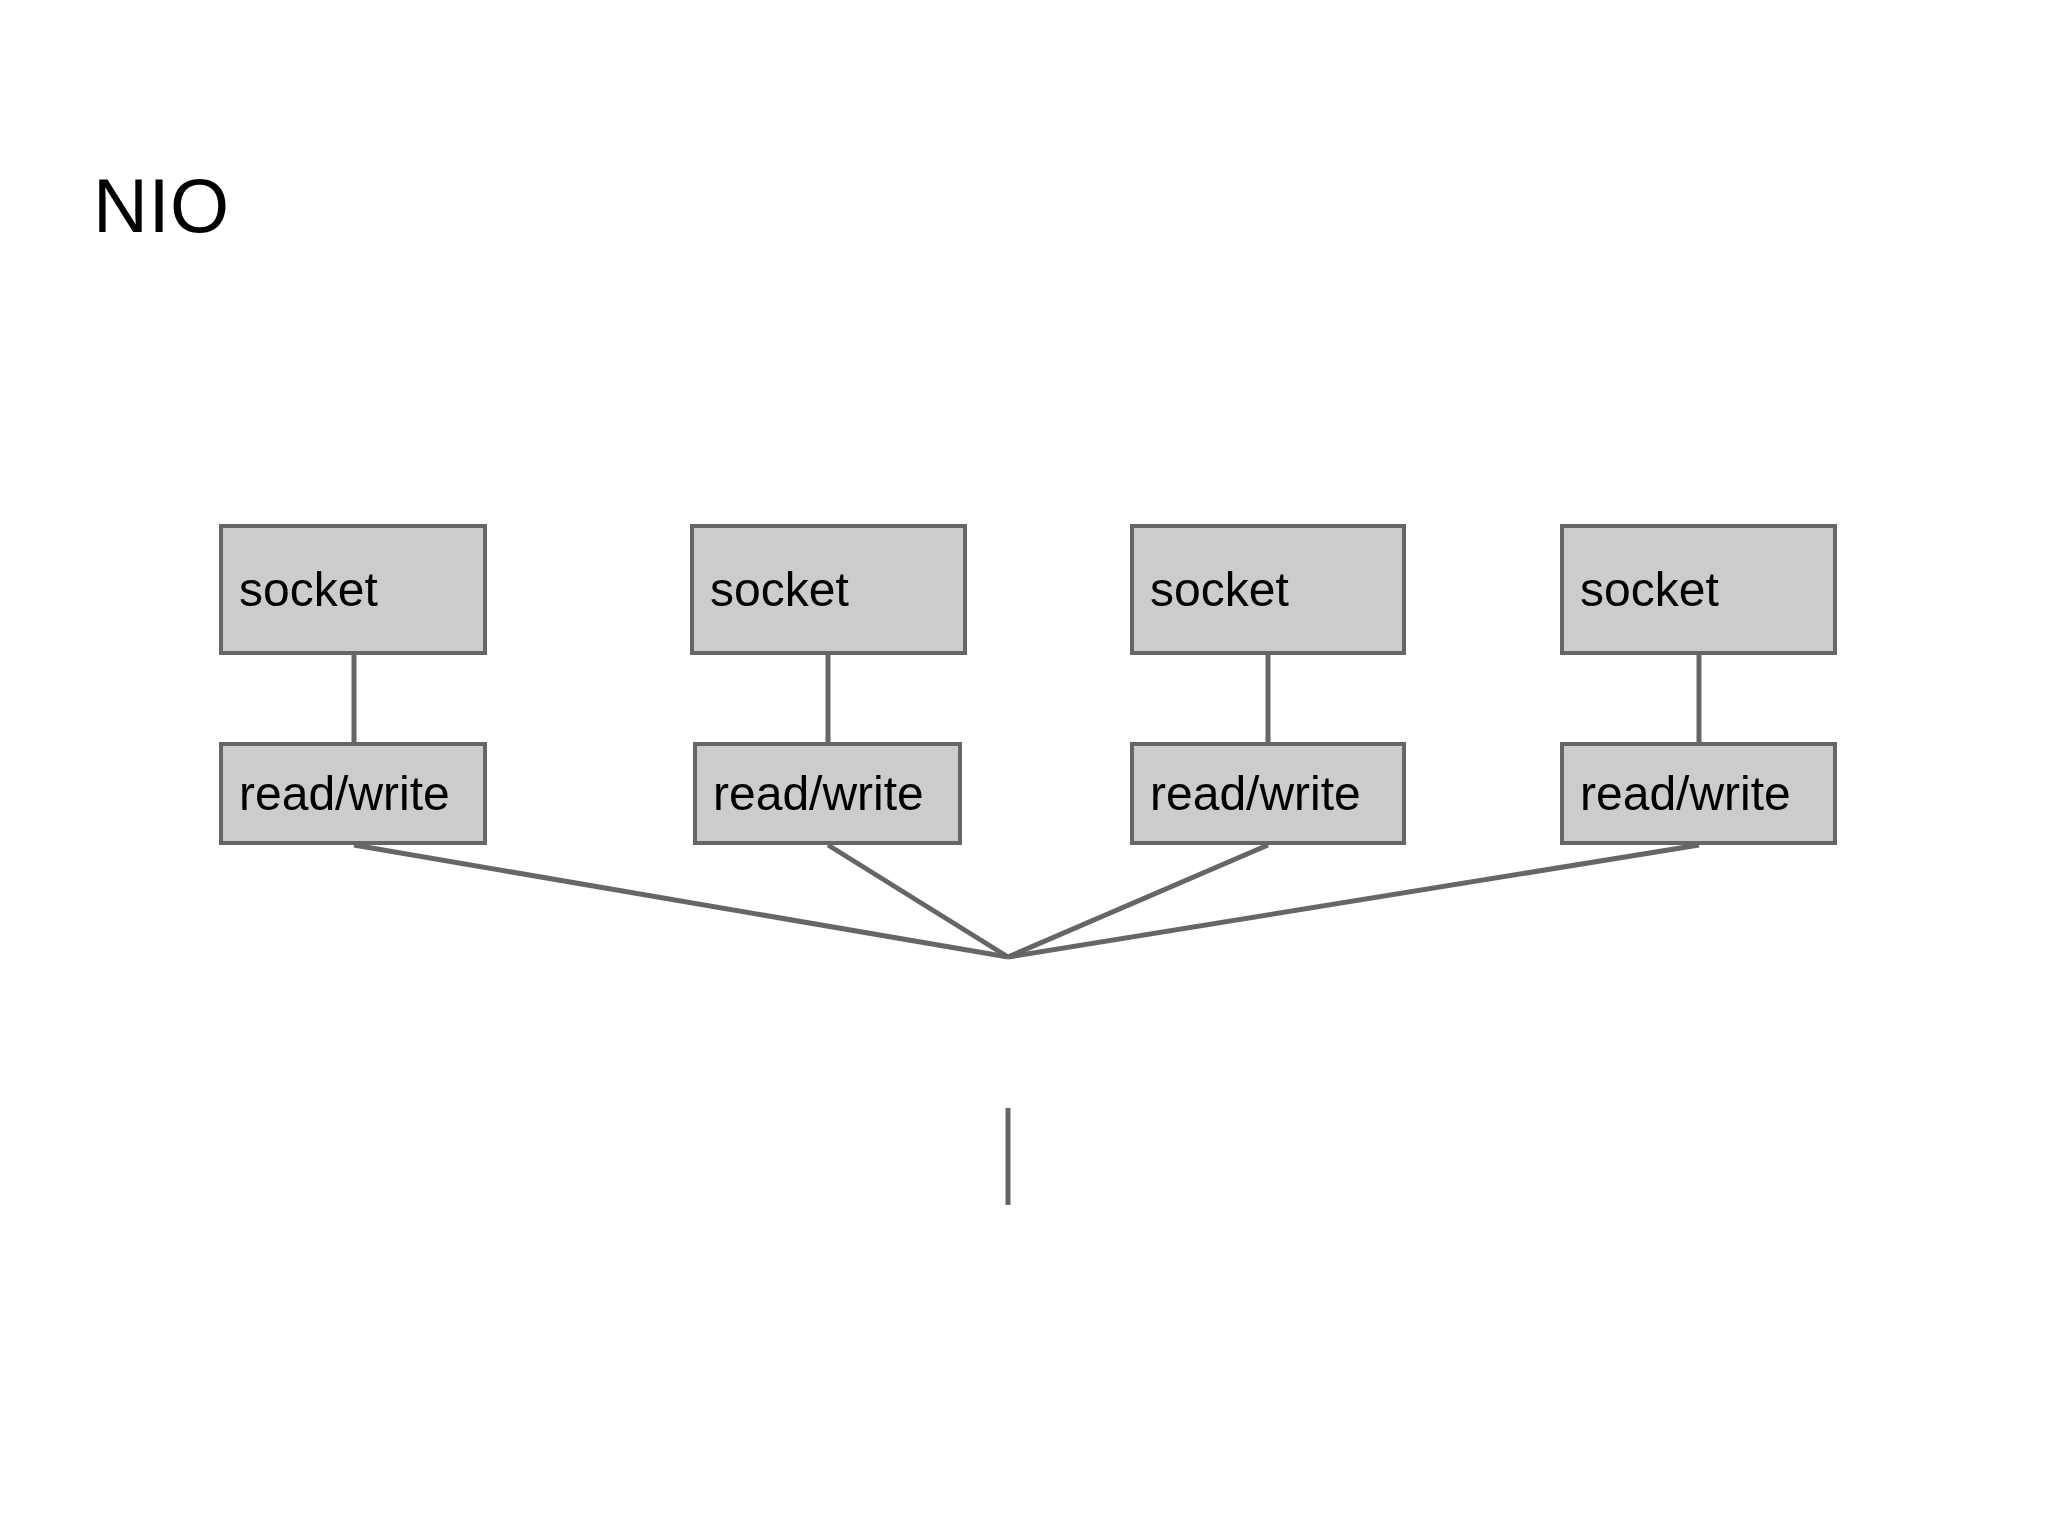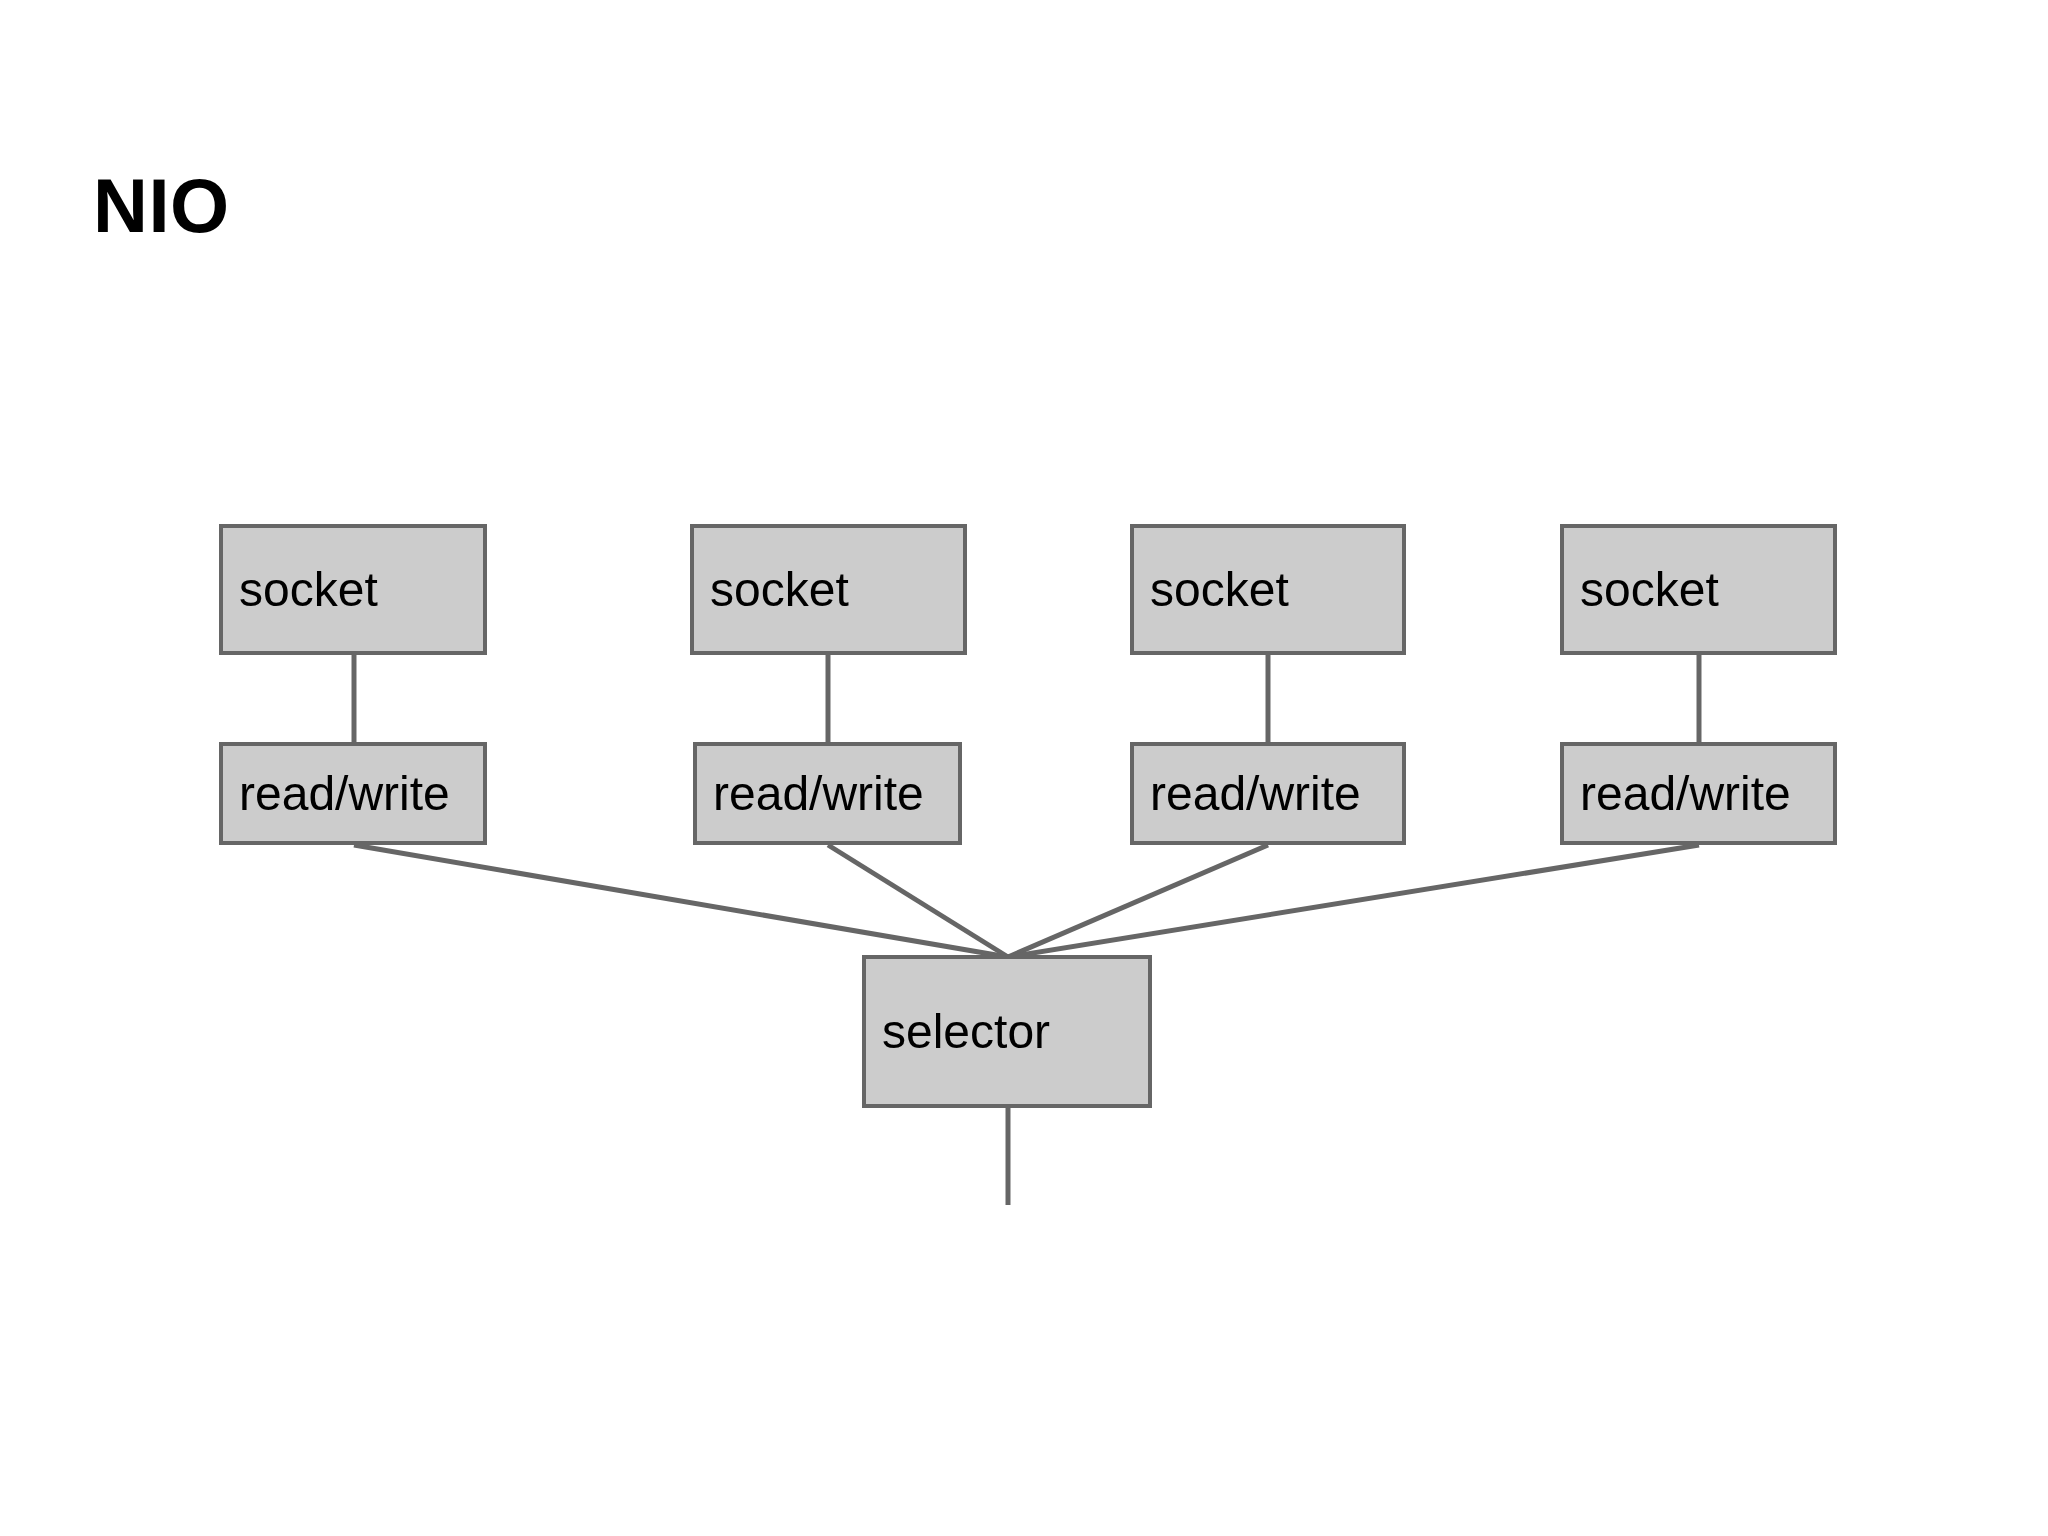--- a/index.html
+++ b/index.html
@@ -16,21 +16,21 @@
     width: 2048px;
     height: 1536px;
     background: #ffffff;
     overflow: hidden;
   }
   #title {
     position: absolute;
     left: 93px;
     top: 168px;
     font-size: 76px;
-    font-weight: bold;
+    font-weight: normal;
     color: #000000;
     letter-spacing: 0.5px;
     line-height: 1;
     white-space: nowrap;
   }
   #edges {
     position: absolute;
     left: 0;
     top: 0;
     width: 2048px;
@@ -109,18 +109,15 @@
   <div class="node n-rw2">
     <span class="node-label">read/write</span>
   </div>
   <div class="node n-rw3">
     <span class="node-label">read/write</span>
   </div>
   <div class="node n-rw4">
     <span class="node-label">read/write</span>
   </div>
 
-  <div class="node n-selector">
-    <span class="node-label">selector</span>
-  </div>
 
 
 </div>
 
 </body></html>

